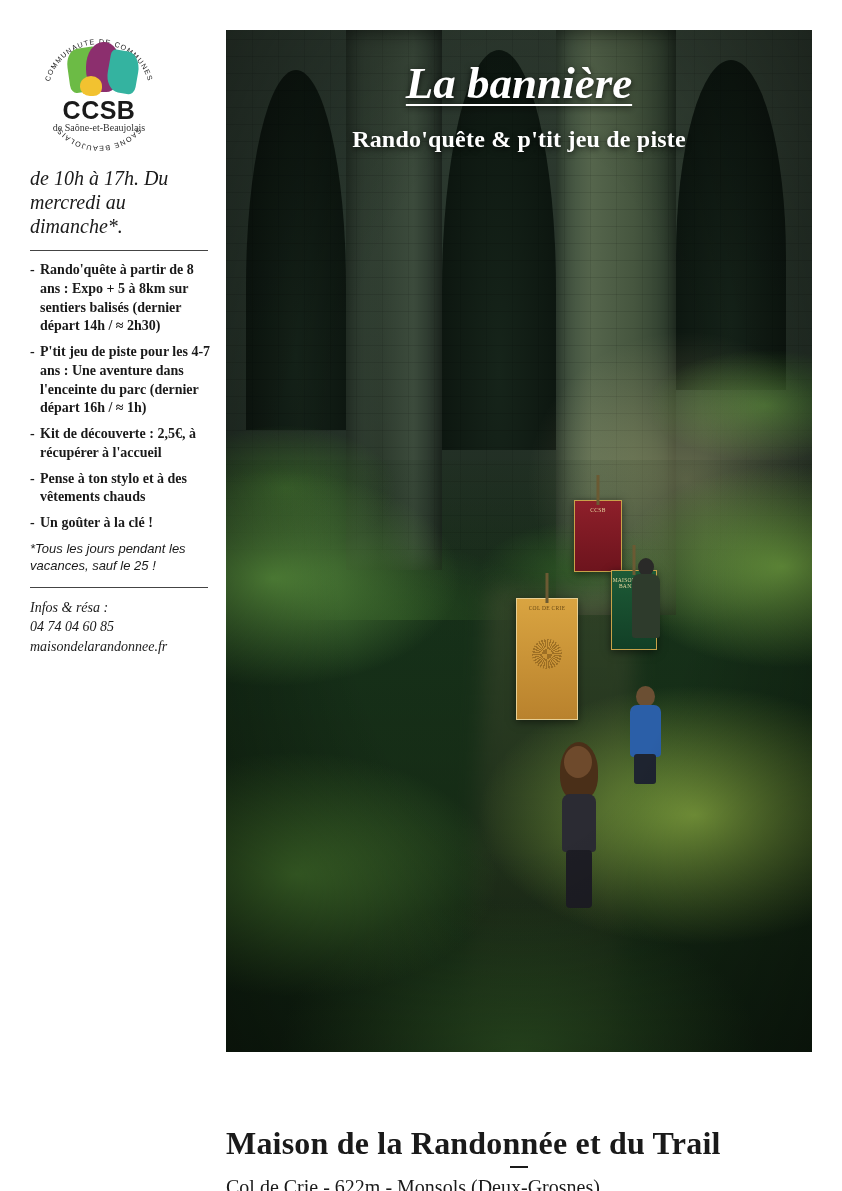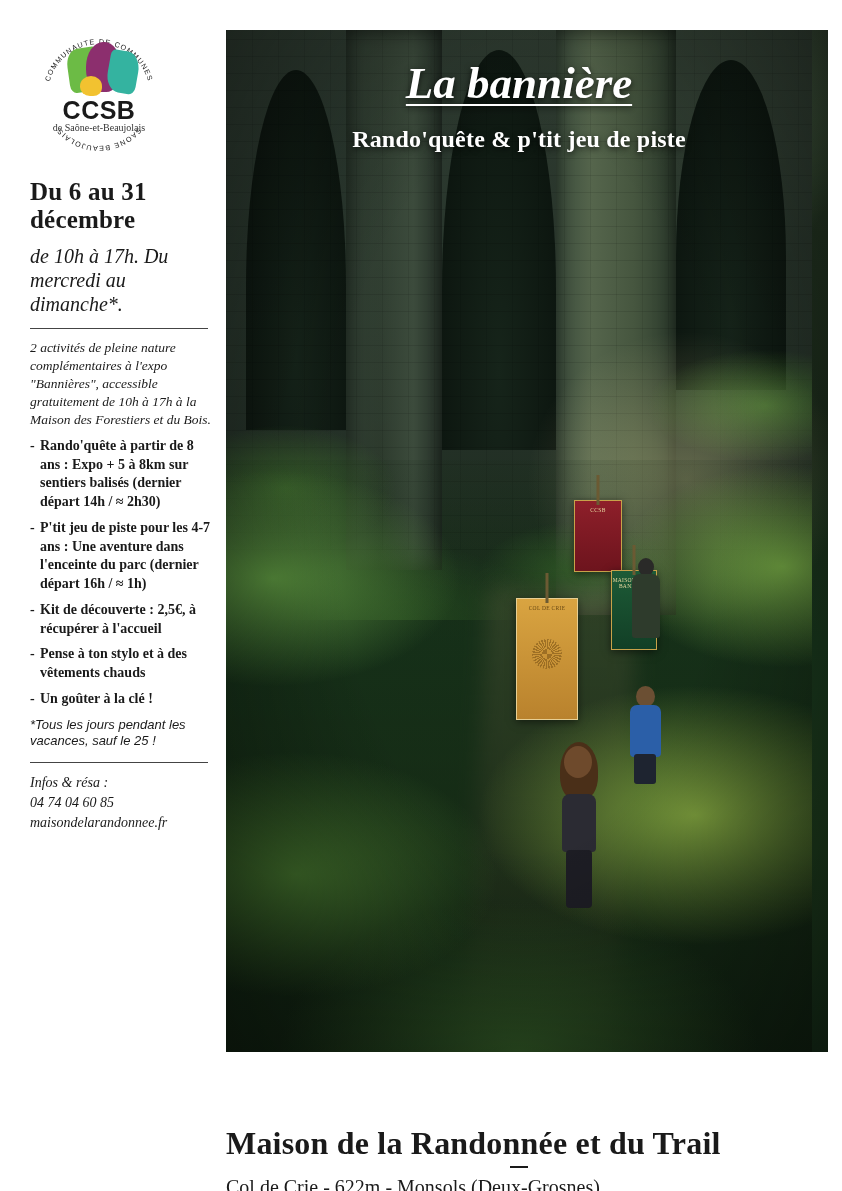--- a/index.html
+++ b/index.html
@@ -162,21 +162,20 @@
 
   
   #photo {
     position: absolute;
     left: 226px;
     top: 30px;
     width: 586px;
     height: 1022px;
     overflow: hidden;
     background: #0c1a10;
-    padding-left: 16px;
   }
   #photo .sky {
     position: absolute; inset: 0;
     background:
       radial-gradient(ellipse 220px 260px at 78% 8%, rgba(150,190,140,0.55), rgba(0,0,0,0) 70%),
       radial-gradient(ellipse 300px 380px at 20% 12%, rgba(40,70,60,0.9), rgba(0,0,0,0) 75%),
       linear-gradient(180deg, #2b3a2a 0%, #20301f 20%, #1b2a1a 40%, #18361c 60%, #1d3a1c 80%, #17301a 100%);
   }
   
   #photo .viaduct {
@@ -387,26 +386,24 @@
     <div class="logo-shapes">
       <span class="lshape green"></span>
       <span class="lshape purple"></span>
       <span class="lshape teal"></span>
       <span class="lshape yellow"></span>
     </div>
     <div class="logo-ccsb">CCSB</div>
     <div class="logo-sub">de Saône-et-Beaujolais</div>
   </div>
 
-  <div id="date-title">Du 6 au 31 décembre</div>
   <div id="date-sub">de 10h à 17h. Du mercredi au dimanche*.</div>
 
   <hr class="rule">
 
-  <div id="intro">2 activités de pleine nature complémentaires à l'expo "Bannières", accessible gratuitement de 10h à 17h à la Maison des Forestiers et du Bois.</div>
 
   <div id="bullets">
     <div class="bullet">
       <span class="dash">-</span>
       <span class="btext">Rando'quête à partir de 8 ans : Expo + 5 à 8km sur sentiers balisés (dernier départ 14h / ≈ 2h30)</span>
     </div>
     <div class="bullet">
       <span class="dash">-</span>
       <span class="btext">P'tit jeu de piste pour les 4-7 ans : Une aventure dans l'enceinte du parc (dernier départ 16h / ≈ 1h)</span>
     </div>

